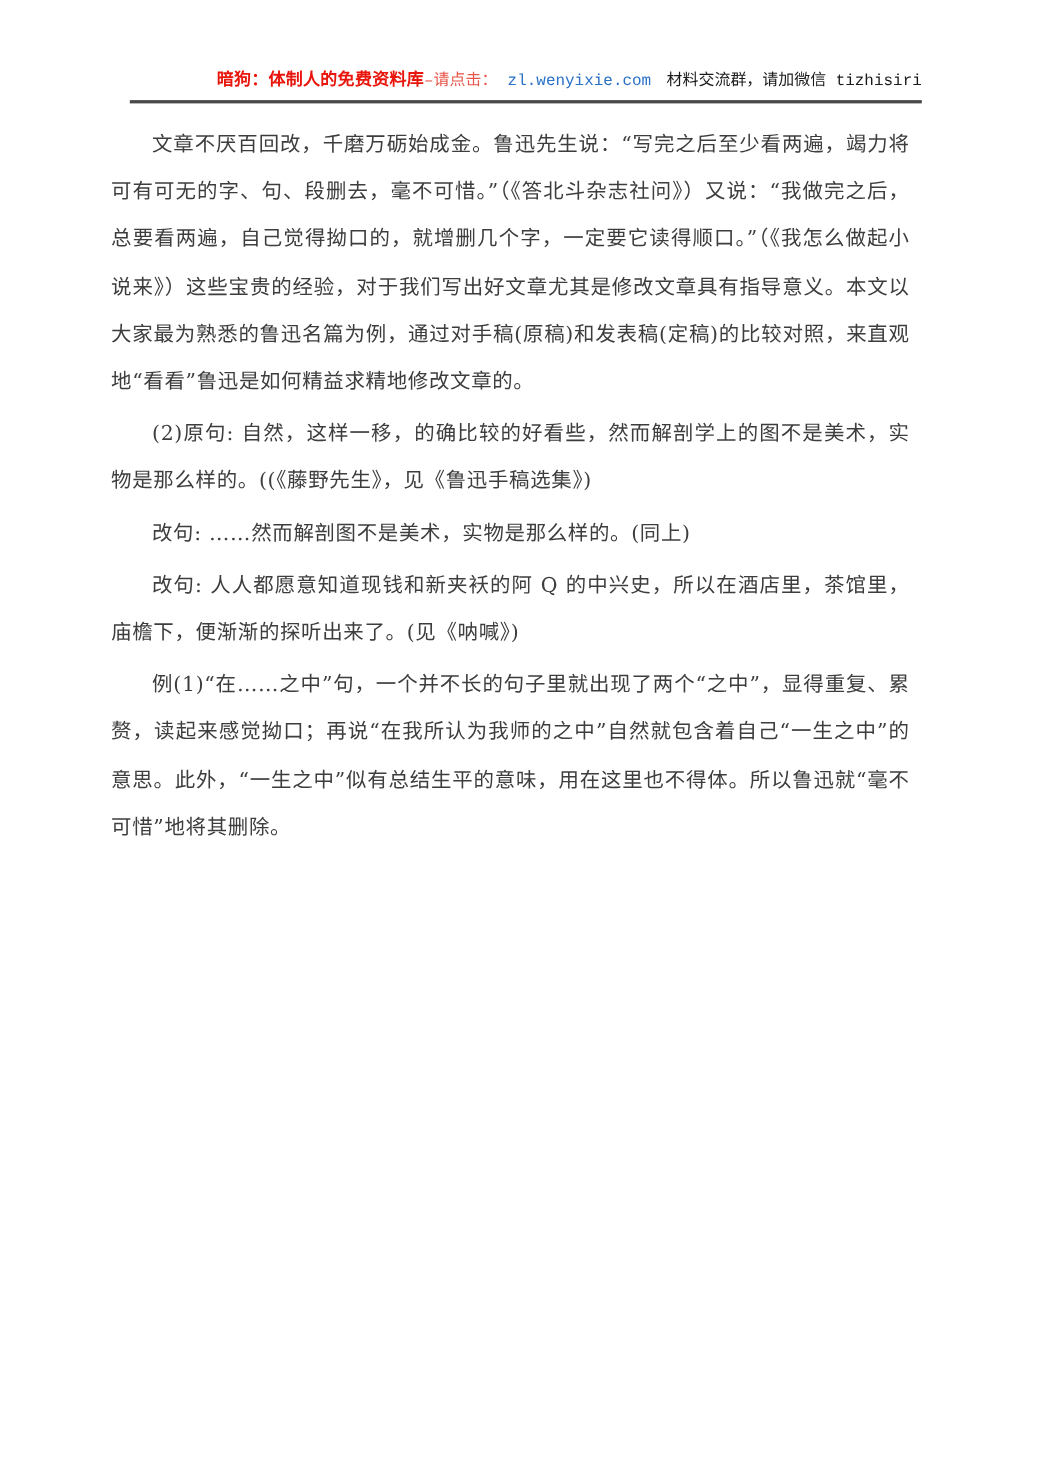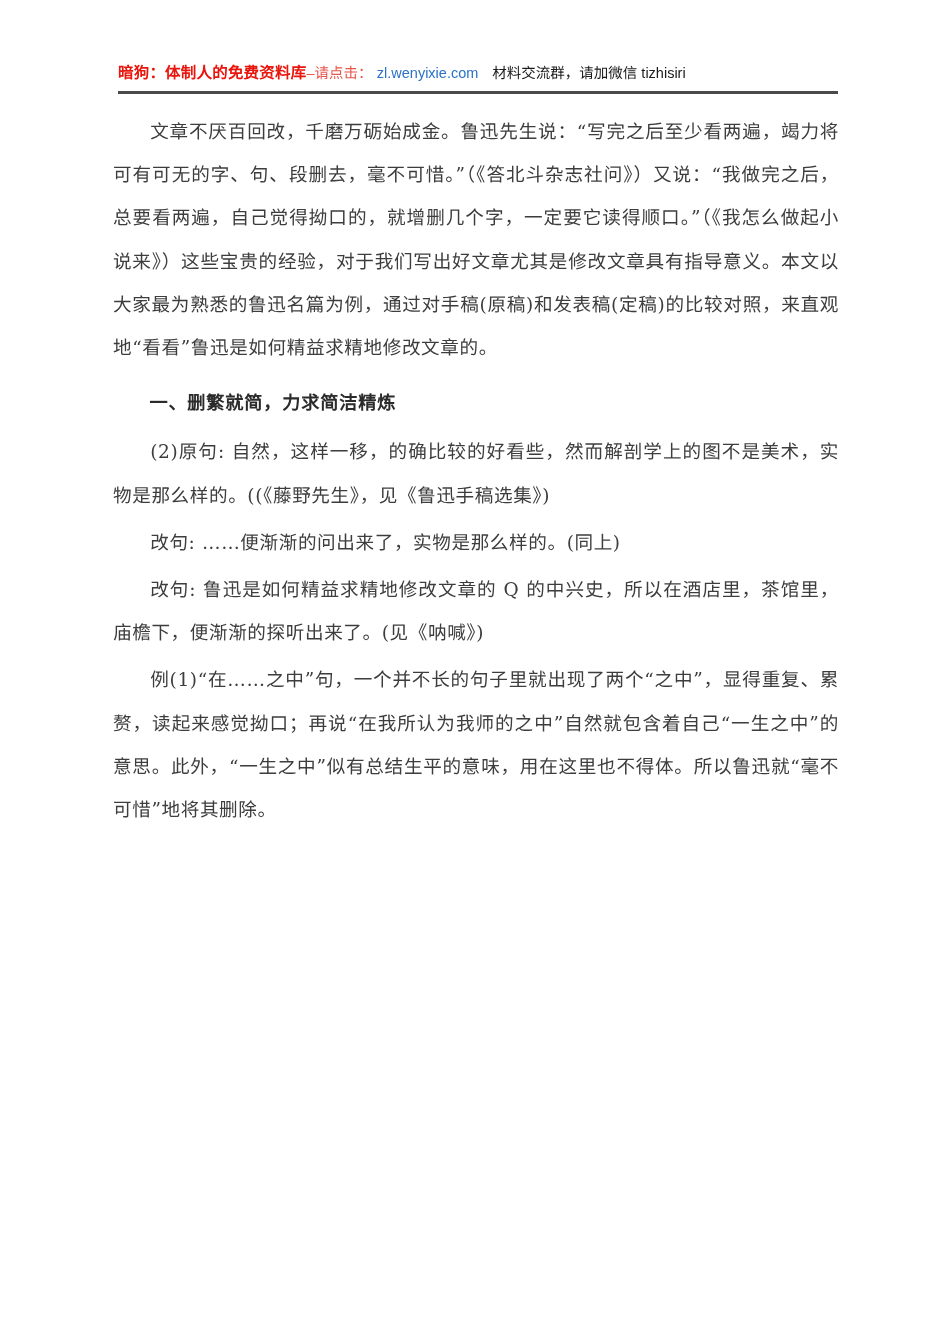--- a/index.html
+++ b/index.html
@@ -18,23 +18,23 @@
     font-family: "DejaVu Serif", "Liberation Serif", serif;
   }
 
   
   .ad-header {
     position: absolute;
     left: 118px;
     top: 60px;
     width: 720px;
     box-sizing: border-box;
-    text-align: left;
+    text-align: right;
     white-space: nowrap;
-    font-family: Liberation Sans, sans-serif;
+    font-family: Liberation Mono, monospace;
     font-size: 15.5px;
     line-height: 26px;
   }
   .ad-header .ad-brand {
     color: #e8160c;
     font-weight: bold;
     letter-spacing: 0.2px;
   }
   .ad-header .ad-click {
     color: #e8554a;
@@ -56,21 +56,21 @@
     left: 118px;
     top: 91px;
     width: 720px;
     height: 3px;
     background: #4a4a4a;
   }
 
   
   .doc-body {
     position: absolute;
-    left: 113px;
+    left: 101px;
     top: 110px;
     width: 726px;
   }
   .para {
     margin: 0 0 4px 0;
     font-size: 18.6px;
     line-height: 43.2px;
     color: #3d3d3d;
     text-align: justify;
     text-justify: inter-ideograph;
@@ -96,21 +96,20 @@
 
   <div class="ad-header">
     <span class="ad-brand">暗狗：体制人的免费资料库</span><span class="ad-click">–请点击：</span>
     <a class="ad-link" href="#">zl.wenyixie.com</a><span class="ad-tail">材料交流群，请加微信 tizhisiri</span>
   </div>
   <div class="ad-rule"></div>
 
   <div class="doc-body">
     <p class="para">文章不厌百回改，千磨万砺始成金。鲁迅先生说：“写完之后至少看两遍，竭力将可有可无的字、句、段删去，毫不可惜。”（《答北斗杂志社问》）又说：“我做完之后，总要看两遍，自己觉得拗口的，就增删几个字，一定要它读得顺口。”（《我怎么做起小说来》）这些宝贵的经验，对于我们写出好文章尤其是修改文章具有指导意义。本文以大家最为熟悉的鲁迅名篇为例，通过对手稿(原稿)和发表稿(定稿)的比较对照，来直观地“看看”鲁迅是如何精益求精地修改文章的。</p>
 
-    <h2 class="heading">一、删繁就简，力求简洁精炼</h2>
 
     <p class="para">(2)原句: 自然，这样一移，的确比较的好看些，然而解剖学上的图不是美术，实物是那么样的。((《藤野先生》，见《鲁迅手稿选集》)</p>
-    <p class="para">改句: ……便渐渐的问出来了，实物是那么样的。(同上)</p>
-    <p class="para">改句: 鲁迅是如何精益求精地修改文章的 Q 的中兴史，所以在酒店里，茶馆里，庙檐下，便渐渐的探听出来了。(见《呐喊》)</p>
+    <p class="para">改句: ……然而解剖图不是美术，实物是那么样的。(同上)</p>
+    <p class="para">改句: 人人都愿意知道现钱和新夹袄的阿 Q 的中兴史，所以在酒店里，茶馆里，庙檐下，便渐渐的探听出来了。(见《呐喊》)</p>
     <p class="para">例(1)“在……之中”句，一个并不长的句子里就出现了两个“之中”，显得重复、累赘，读起来感觉拗口；再说“在我所认为我师的之中”自然就包含着自己“一生之中”的意思。此外，“一生之中”似有总结生平的意味，用在这里也不得体。所以鲁迅就“毫不可惜”地将其删除。</p>
   </div>
 
 </div>
 
 </body></html>

